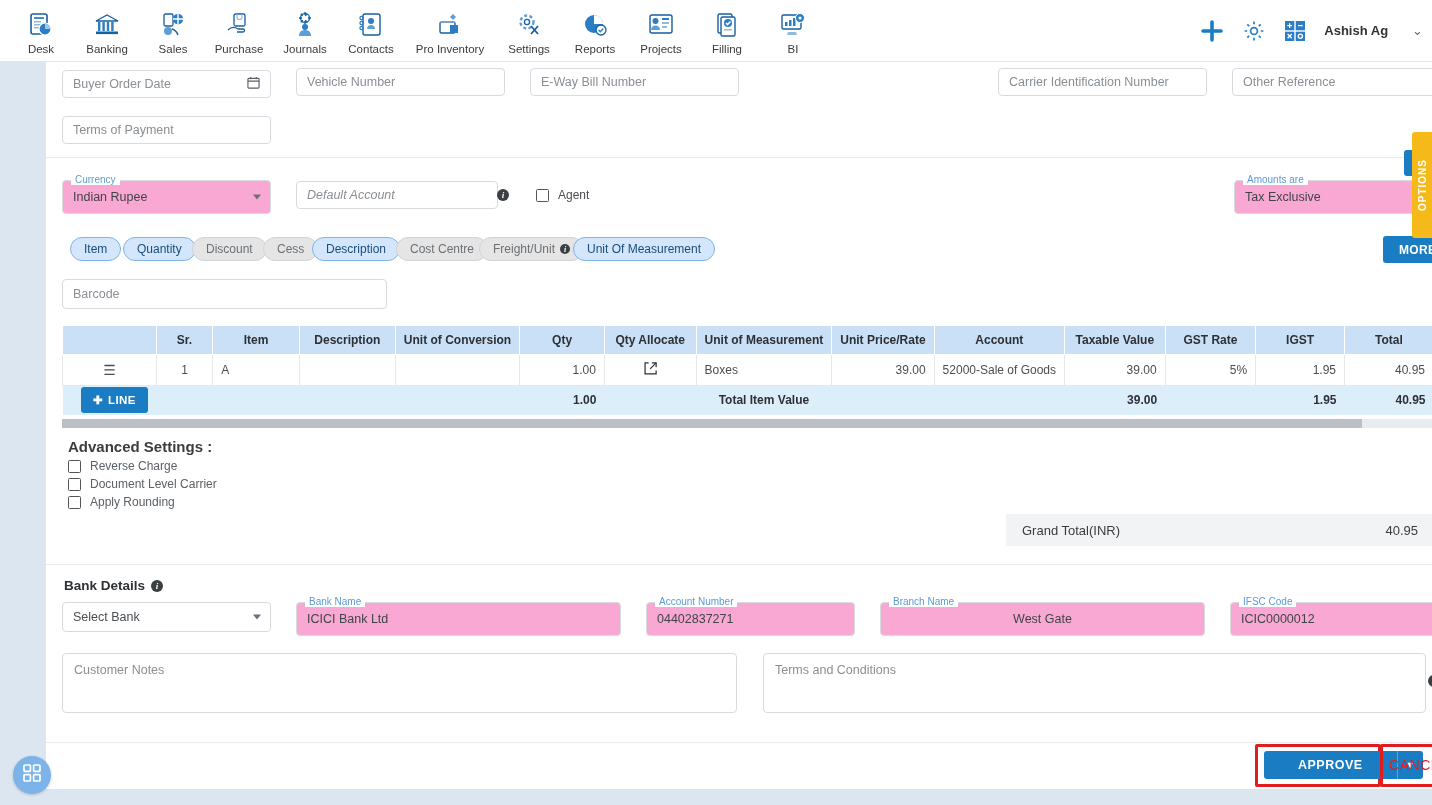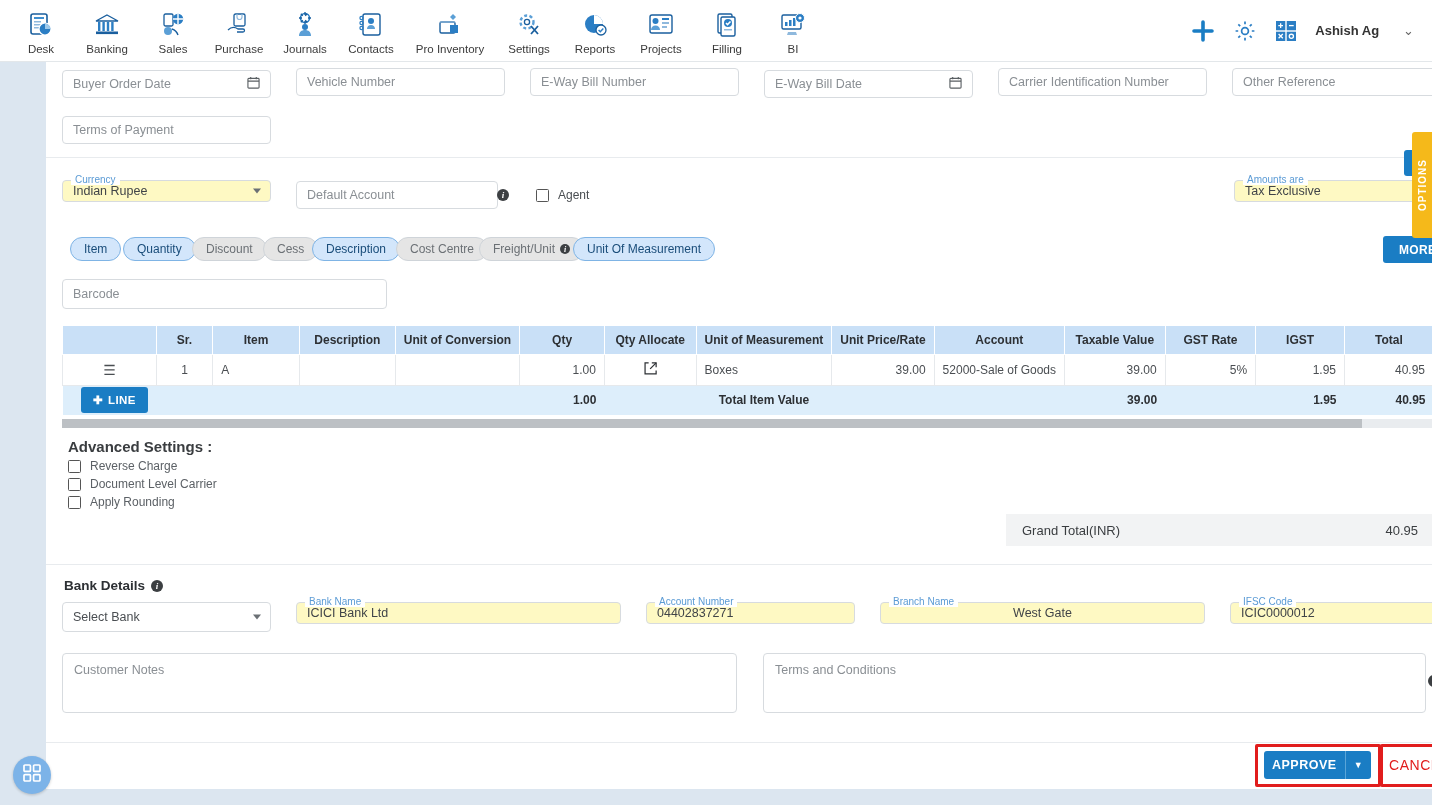--- a/index.html
+++ b/index.html
@@ -27,21 +27,21 @@
   .nav-item .glyph {
     width: 30px; height: 30px;
     display: flex; align-items: center; justify-content: center;
   }
   .nav-item .lbl {
     font-size: 11.5px; color: #3b3b3b; margin-top: 3px; white-space: nowrap;
   }
   .nav-item.wide { width: 92px; }
   .nav-right {
     margin-left: auto; display: flex; align-items: center; gap: 18px;
-    padding-right: 18px;
+    padding-right: 9px;
   }
   .nav-right .ico { cursor: pointer; display: flex; align-items: center; }
   .user-name { font-size: 13px; color: #333; font-weight: bold; }
   .user-caret { color: #666; font-size: 13px; margin-left: 6px; }
 
   
   .page {
     position: absolute; left: 0; top: 62px; width: 1432px; height: 743px;
     background: #dce6f0;
   }
@@ -57,23 +57,23 @@
     background: #fff;
     font-size: 12.5px;
     color: #8a8f94;
     padding: 0 10px;
     display: flex; align-items: center;
   }
   .fld .cal { margin-left: auto; color: #5a5f63; font-size: 13px; }
 
   
   .fld-fl {
-    position: absolute; height: 22px;
+    position: absolute; height: 34px;
     border: 1px solid #d7dbdf; border-radius: 4px;
-    background: #fef9c3; font-size: 12.5px; color: #404448;
+    background: #f9a8d4; font-size: 12.5px; color: #404448;
     padding: 0 10px; display: flex; align-items: center;
   }
   .fl-label {
     position: absolute; top: -7px; left: 8px;
     background: #fff; padding: 0 4px;
     font-size: 10px; color: #5b9bd5;
     white-space: nowrap;
   }
   .caret-dn {
     position: absolute; right: 9px; top: 50%; transform: translateY(-50%);
@@ -169,21 +169,21 @@
     position: absolute; border: 1px solid #d7dbdf; border-radius: 4px;
     background: #fff; font-size: 12.5px; color: #8a8f94;
     padding: 9px 11px;
   }
   .approve-wrap {
     position: absolute; display: flex; align-items: stretch;
     border-radius: 3px; overflow: hidden; cursor: pointer;
   }
   .approve-main {
     background: #1a7dc4; color: #fff; font-size: 12.5px; font-weight: bold;
-    padding: 0 8px; display: flex; align-items: center; letter-spacing: .5px;
+    padding: 0 34px; display: flex; align-items: center; letter-spacing: .5px;
   }
   .approve-split {
     background: #1a7dc4; width: 26px; display: flex; align-items: center;
     justify-content: center; border-left: 1px solid #5aa5d8;
   }
   .redbox {
     position: absolute; border: 3px solid #e11d1d; border-radius: 2px;
   }
   .btn-cancel {
     position: absolute; color: #e11d1d; font-size: 14px; font-weight: normal;
@@ -421,29 +421,20 @@
             <path d="M1 5.5h12M4 1v2.6M10 1v2.6"></path>
         </svg>
       </span>
     </div>
     <div class="fld" style="left:250px; top:6px; width:209px;">
       <span>Vehicle Number</span>
     </div>
     <div class="fld" style="left:484px; top:6px; width:209px;">
       <span>E-Way Bill Number</span>
     </div>
-    <div class="fld" style="left:718px; top:8px; width:209px;">
-      <span>E-Way Bill Date</span>
-      <span class="cal">
-        <svg width="13" height="13" viewBox="0 0 14 14" fill="none" stroke="#5a5f63" stroke-width="1.2">
-          <rect x="1" y="2.5" width="12" height="10.5" rx="1"></rect>
-            <path d="M1 5.5h12M4 1v2.6M10 1v2.6"></path>
-        </svg>
-      </span>
-    </div>
     <div class="fld" style="left:952px; top:6px; width:209px;">
       <span>Carrier Identification Number</span>
     </div>
     <div class="fld" style="left:1186px; top:6px; width:209px;">
       <span>Other Reference</span>
     </div>
 
     <div class="fld" style="left:16px; top:54px; width:209px;">
       <span>Terms of Payment</span>
     </div>
@@ -455,21 +446,21 @@
         <circle cx="12" cy="12" r="3.2"></circle>
         <path d="M12 2.8v2.4M12 18.8v2.4M2.8 12h2.4M18.8 12h2.4M5.4 5.4l1.7 1.7M16.9 16.9l1.7 1.7M18.6 5.4l-1.7 1.7M7.1 16.9l-1.7 1.7"></path>
       </svg>
     </div>
 
     <div class="fld-fl" style="left:16px; top:118px; width:209px;">
       <span class="fl-label">Currency</span>
       <span>Indian Rupee</span>
       <span class="caret-dn"></span>
     </div>
-    <div class="fld" style="left:250px; top:119px; width:202px;">
+    <div class="fld" style="left:250px; top:119px; width:202px;font-style:italic;">
       <span>Default Account</span>
     </div>
     <span class="info-i" style="position:absolute; left:451px; top:127px;">i</span>
     <div style="position:absolute; left:490px; top:126px; display:flex; align-items:center; gap:9px;">
       <span class="cbx"></span>
       <span style="font-size:12px;color:#4a4e52;">Agent</span>
     </div>
     <div class="fld-fl" style="left:1188px; top:118px; width:203px;">
       <span class="fl-label">Amounts are</span>
       <span>Tax Exclusive</span>

